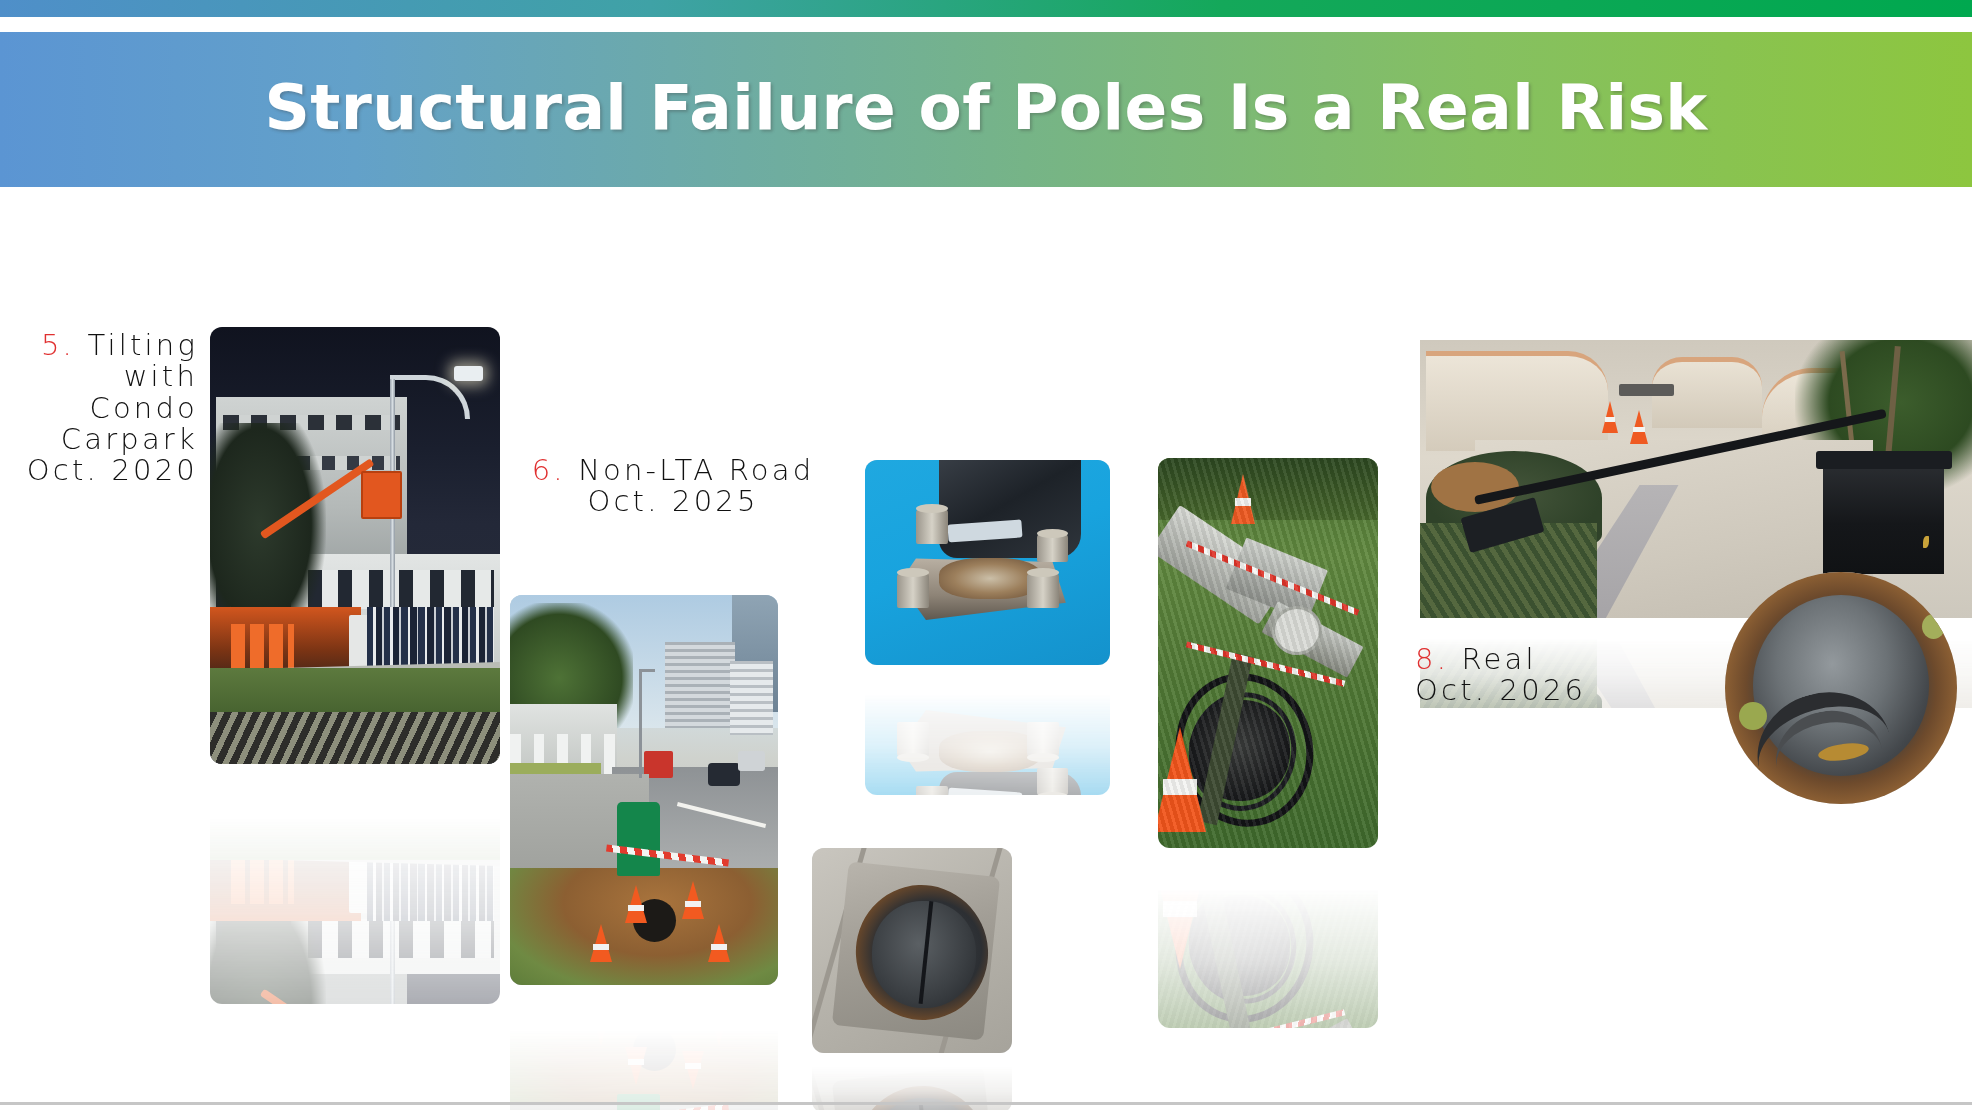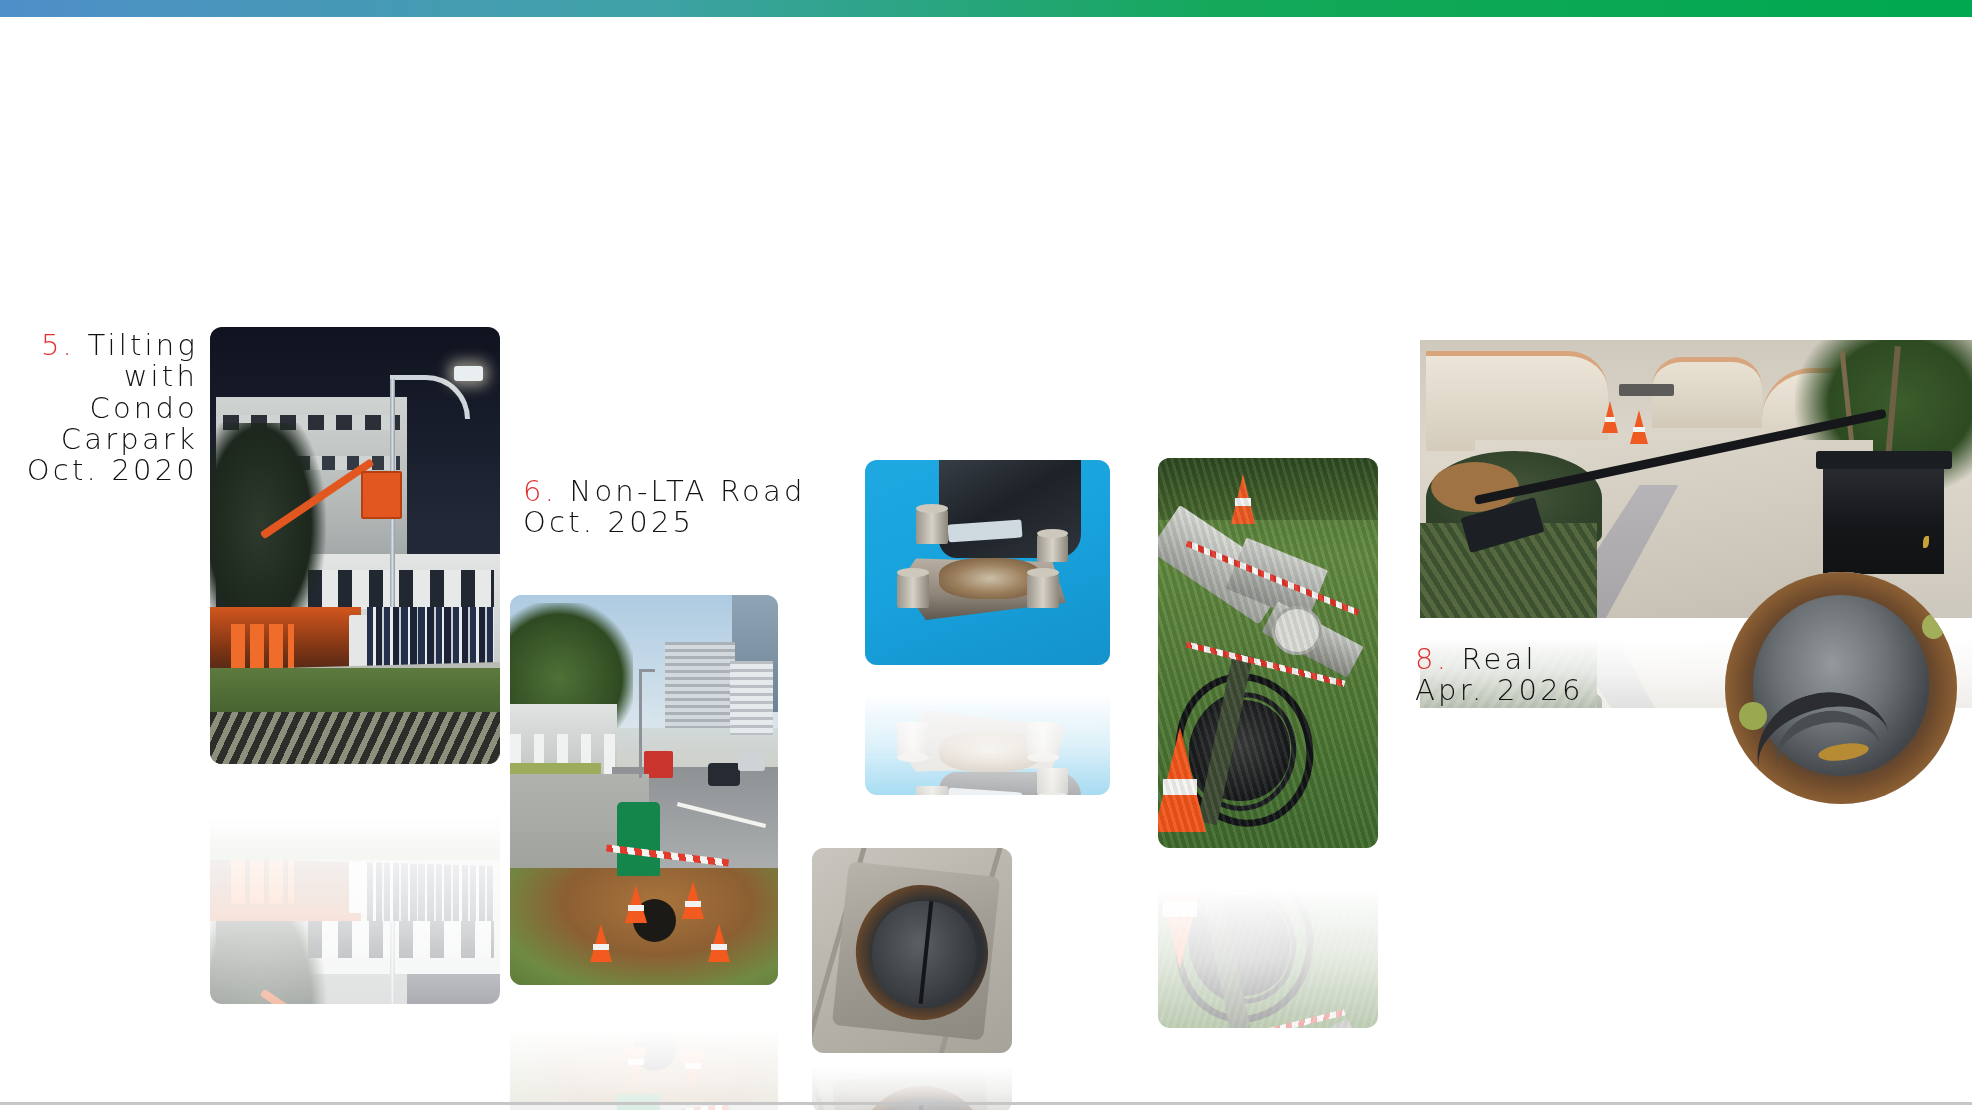--- a/index.html
+++ b/index.html
@@ -86,22 +86,22 @@
     white-space: pre-line;
   }
   .caption .num {
     color: #e03030;
   }
   #caption-5 {
     left: 0px;  top: 330px;  width: 198px;
     text-align: right;
   }
   #caption-6 {
-    left: 523px; top: 476px; width: 300px;
-    text-align: left;
+    left: 523px; top: 455px; width: 300px;
+    text-align: center;
   }
   #caption-7 {
     left: 885px; top: 348px; width: 420px;
     text-align: left;
   }
   #caption-8 {
     left: 1415px; top: 644px; width: 340px;
     text-align: left;
   }
 
@@ -334,20 +334,23 @@
     background: #c6c6c6;
   }
 </style>
 </head>
 <body>
 
 <div id="slide">
 
   <div id="header-accent-strip"></div>
   <div id="header-gap"></div>
+  <div id="header-band">
+    <div id="slide-title">Structural Failure of Poles Is a Real Risk</div>
+  </div>
 
 
   <div class="caption" id="caption-5"><span class="num">5.</span> <span>Tilting with</span>
 <span>Condo Carpark</span>
 <span>Oct. 2020</span></div>
 
   <div class="photo" id="photo-5">
     <div class="art sc-night">
       <div class="bldg1"></div>
         <div class="bldg2"></div>
@@ -560,16 +563,16 @@
       <div class="inner"></div>
         <div class="cable"></div>
         <div class="cable2"></div>
       <div class="gold"></div>
         <div class="moss"></div>
         <div class="moss2"></div>
     </div>
   </div>
 
   <div class="caption" id="caption-8"><span class="num">8.</span> <span>Real</span>
-<span>Apr. 2026</span></div>
+<span>Oct. 2026</span></div>
 
   <div id="slide-bottom-rule"></div>
 </div>
 
 </body></html>

